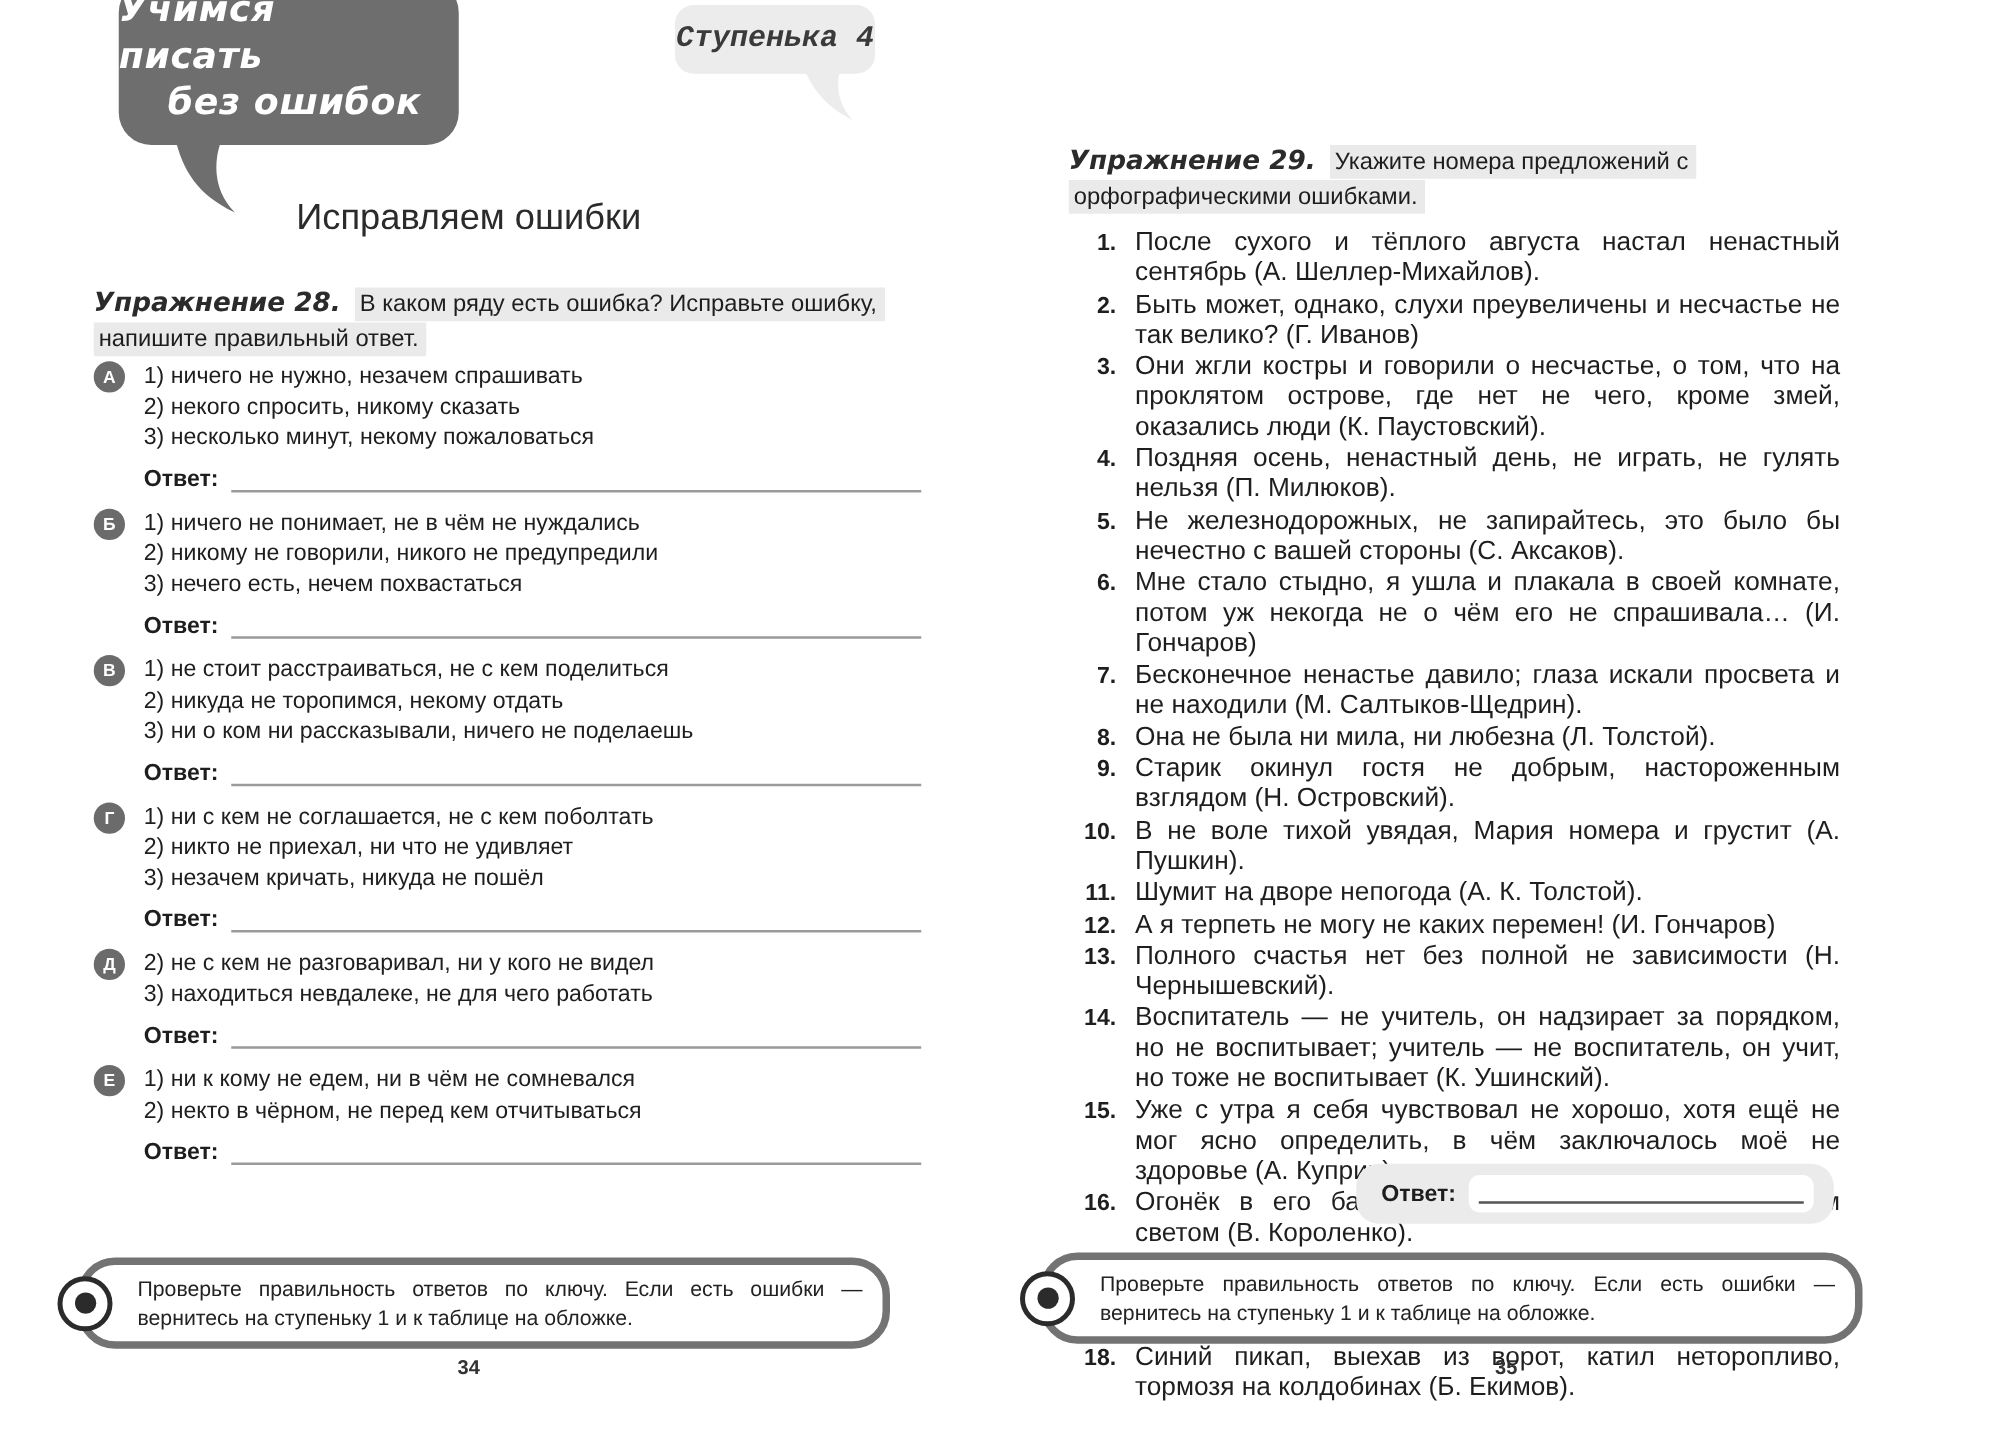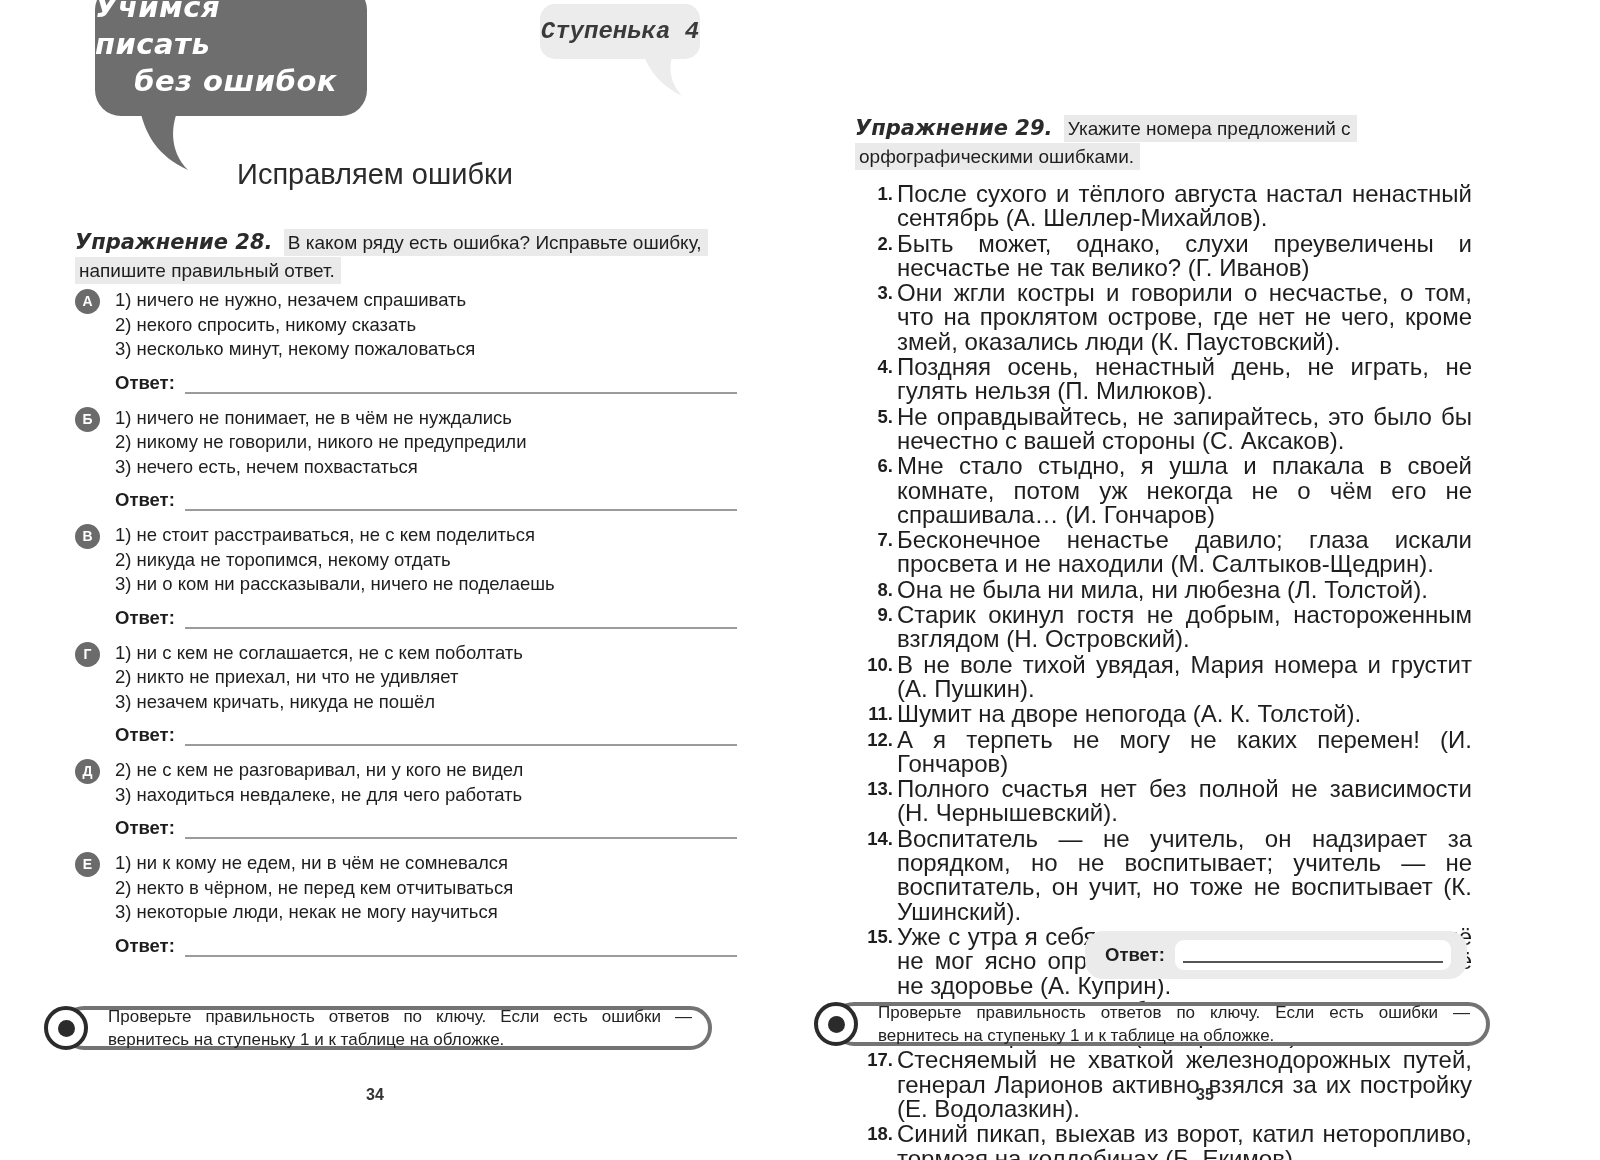--- a/index.html
+++ b/index.html
@@ -41,33 +41,33 @@
   .opt{font-size:18.5px;line-height:24.5px;white-space:nowrap;}
   .answer-row{display:flex;align-items:flex-end;margin-top:9px;height:23px;}
   .answer-row b{font-size:18.5px;margin-right:10px;}
   .ans-line{flex:1;border-bottom:2px solid #9b9b9b;height:18px;}
 
   
   .sentences{position:absolute;left:855px;top:182px;width:617px;}
   .sent{display:flex;margin-bottom:1px;}
   .sent .num{width:38px;flex-shrink:0;text-align:right;font-weight:bold;
         font-size:18.5px;line-height:24.3px;}
-  .sent .txt{margin-left:4px;font-size:24px;line-height:24.3px;text-align:justify;}
+  .sent .txt{margin-left:15px;font-size:21px;line-height:24.3px;text-align:justify;}
 
   
   .ans-box{position:absolute;left:1085px;top:931px;width:382px;height:48px;background:#ebebeb;
         border-radius:18px;display:flex;align-items:center;padding:0 16px 0 20px;
         box-sizing:border-box;}
   .ans-box b{font-size:18.5px;margin-right:10px;}
   .ans-box .inner{flex:1;background:#ffffff;border-radius:9px;height:30px;position:relative;}
   .ans-box .inner .line{position:absolute;left:8px;right:8px;bottom:7px;
         border-bottom:2px solid #555555;}
 
   
-  .note{position:absolute;height:44px;border:4px solid #737373;border-radius:30px;
+  .note{position:absolute;height:73px;border:6px solid #737373;border-radius:30px;
         background:#ffffff;display:flex;align-items:center;box-sizing:border-box;
         padding:0 16px 0 42px;}
   .note.left{left:62px;top:1006px;width:650px;}
   .note.right{left:832px;top:1002px;width:658px;}
   .note-icon{position:absolute;left:-22px;top:50%;transform:translateY(-50%);width:36px;
         height:36px;border-radius:50%;background:#ffffff;border:4px solid #2b2b2b;
         display:flex;align-items:center;justify-content:center;}
   .note-icon i{display:block;width:17px;height:17px;border-radius:50%;background:#2b2b2b;}
   .note-text{font-size:17px;line-height:23px;text-align:justify;color:#222222;}
 
@@ -150,21 +150,20 @@
         <div class="opt">3) находиться невдалеке, не для чего работать</div>
         <div class="answer-row">
           <b>Ответ:</b>
           <span class="ans-line"></span>
         </div>
       </div>
       <div class="group">
         <span class="badge">Е</span>
         <div class="opt">1) ни к кому не едем, ни в чём не сомневался</div>
         <div class="opt">2) некто в чёрном, не перед кем отчитываться</div>
-        <div class="opt">3) некоторые люди, некак не могу научиться</div>
         <div class="answer-row">
           <b>Ответ:</b>
           <span class="ans-line"></span>
         </div>
       </div>
     </div>
 
   <div class="note left">
     <span class="note-icon">
         <i></i>
@@ -190,21 +189,21 @@
       <div class="sent">
         <span class="num">3.</span>
         <span class="txt">Они жгли костры и говорили о несчастье, о том, что на проклятом острове, где нет не чего, кроме змей, оказались люди (К. Паустовский).</span>
       </div>
       <div class="sent">
         <span class="num">4.</span>
         <span class="txt">Поздняя осень, ненастный день, не играть, не гулять нельзя (П. Милюков).</span>
       </div>
       <div class="sent">
         <span class="num">5.</span>
-        <span class="txt">Не оправдывайтесь, не запирайтесь, это было бы нечестно с вашей стороны (С. Аксаков).</span>
+        <span class="txt">Не железнодорожных, не запирайтесь, это было бы нечестно с вашей стороны (С. Аксаков).</span>
       </div>
       <div class="sent">
         <span class="num">6.</span>
         <span class="txt">Мне стало стыдно, я ушла и плакала в своей комнате, потом уж некогда не о чём его не спрашивала… (И. Гончаров)</span>
       </div>
       <div class="sent">
         <span class="num">7.</span>
         <span class="txt">Бесконечное ненастье давило; глаза искали просвета и не находили (М. Салтыков-Щедрин).</span>
       </div>
       <div class="sent">

